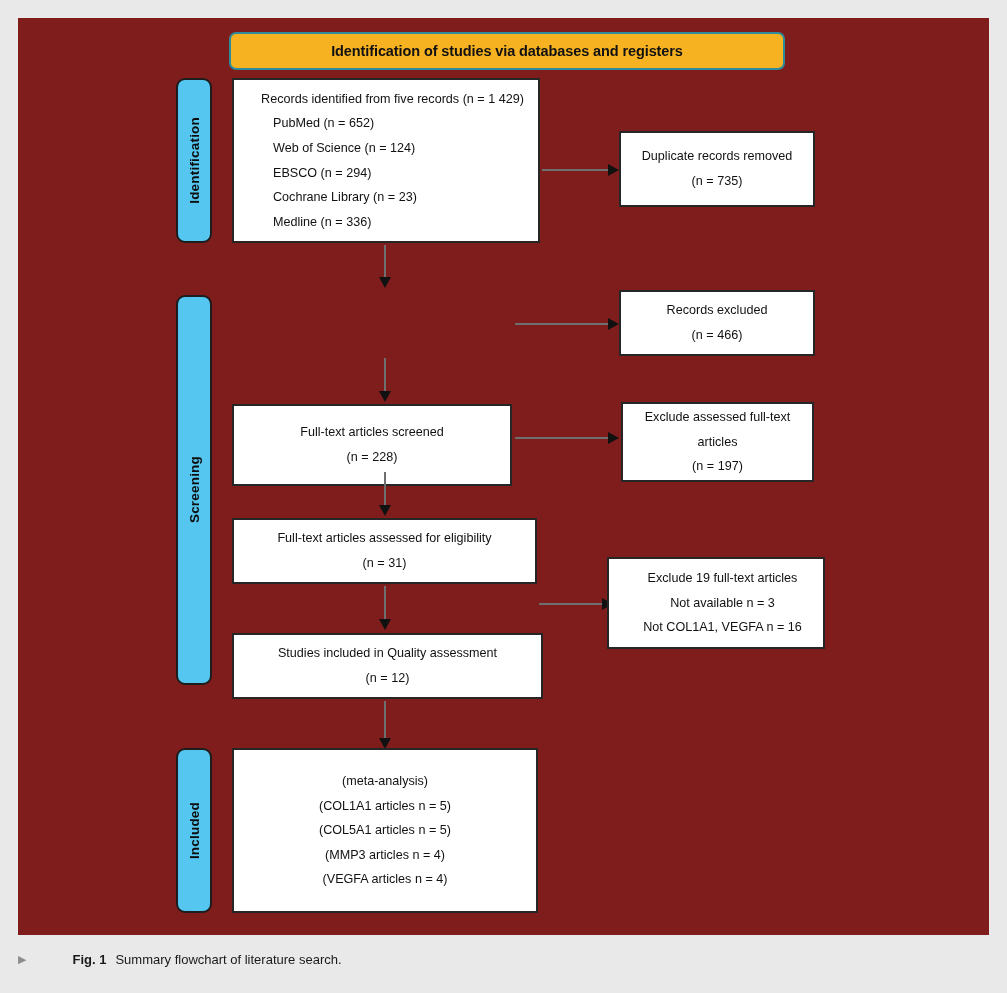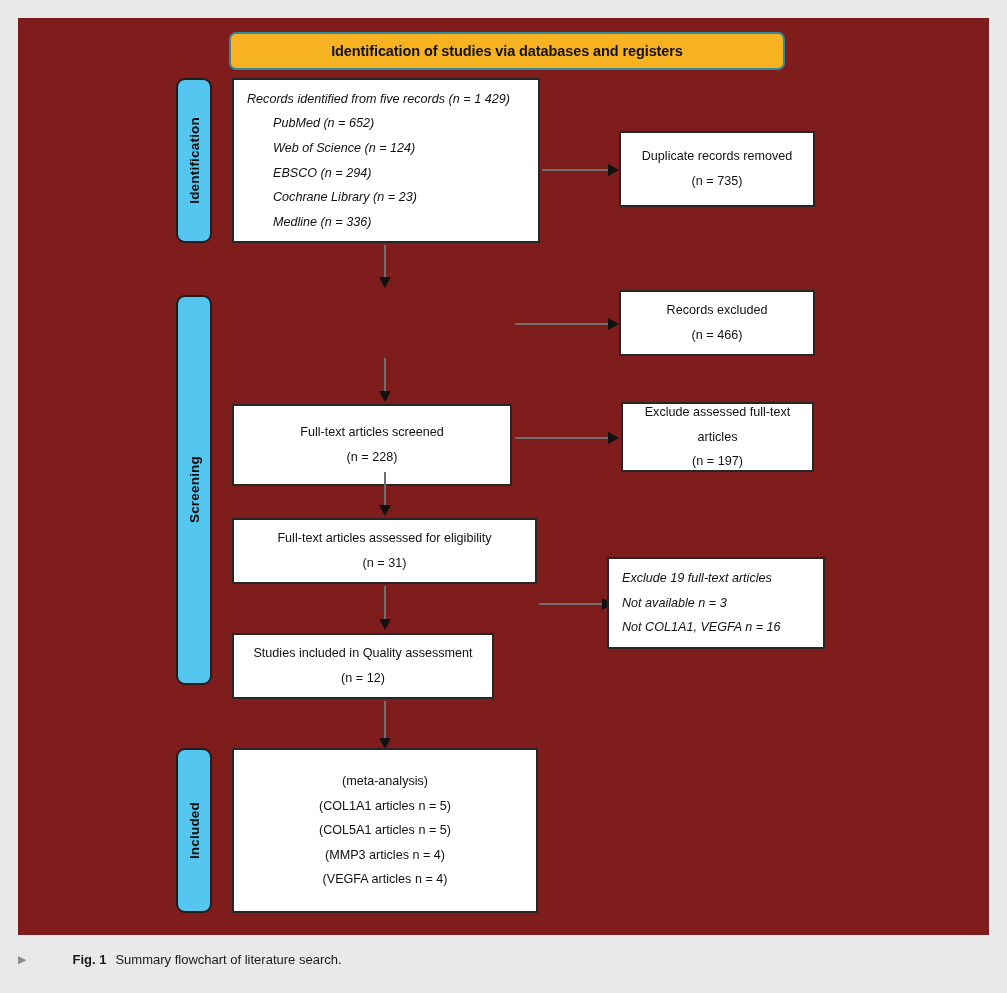--- a/index.html
+++ b/index.html
@@ -92,24 +92,23 @@
     justify-content: center;
     color: #111111;
     font-size: 12.6px;
     line-height: 1.95;
   }
   .fbox.center { align-items: center; text-align: center; }
   .fbox .ln { white-space: nowrap; }
   .fbox .ln.indent { padding-left: 26px; align-self: flex-start; }
 
   .fbox.lines-left {
-    align-items: flex-start;
+    align-items: center;
     text-align: left;
     padding-left: 13px;
-    font-style: italic;
   }
 
   
   .v-line {
     position: absolute;
     width: 1.6px;
     background: #6f6f6f;
   }
   .v-head {
     position: absolute;
@@ -213,21 +212,21 @@
       <div class="v-head" style="left:361px; top:373px;"></div>
 
       <div class="fbox center" style="left:214px; top:386px; width:280px; height:82px;">
         <div class="ln">Full-text articles screened</div>
         <div class="ln">(n = 228)</div>
       </div>
 
       <div class="h-line" style="left:497px; top:419px; width:95px;"></div>
       <div class="h-head" style="left:590px; top:414px;"></div>
 
-      <div class="fbox center" style="left:603px; top:384px; width:193px; height:70px;">
+      <div class="fbox center" style="left:603px; top:384px; width:193px; height:80px;">
         <div class="ln">Exclude assessed full-text</div>
         <div class="ln">articles</div>
         <div class="ln">(n = 197)</div>
       </div>
 
       <div class="v-line" style="left:366px; top:454px; height:37px;"></div>
       <div class="v-head" style="left:361px; top:487px;"></div>
 
       <div class="fbox center" style="left:214px; top:500px; width:305px; height:66px;">
         <div class="ln">Full-text articles assessed for eligibility</div>
@@ -239,21 +238,21 @@
 
       <div class="fbox lines-left" style="left:589px; top:539px; width:218px; height:92px;">
         <div class="ln">Exclude 19 full-text articles</div>
         <div class="ln">Not available n = 3</div>
         <div class="ln">Not COL1A1, VEGFA n = 16</div>
       </div>
 
       <div class="v-line" style="left:366px; top:568px; height:37px;"></div>
       <div class="v-head" style="left:361px; top:601px;"></div>
 
-      <div class="fbox center" style="left:214px; top:615px; width:262px; height:66px;">
+      <div class="fbox center" style="left:214px; top:615px; width:311px; height:66px;">
         <div class="ln">Studies included in Quality assessment</div>
         <div class="ln">(n = 12)</div>
       </div>
 
       <div class="v-line" style="left:366px; top:683px; height:41px;"></div>
       <div class="v-head" style="left:361px; top:720px;"></div>
 
       <div class="fbox center" style="left:214px; top:730px; width:306px; height:165px;">
         <div class="ln">(meta-analysis)</div>
         <div class="ln">(COL1A1 articles n = 5)</div>

